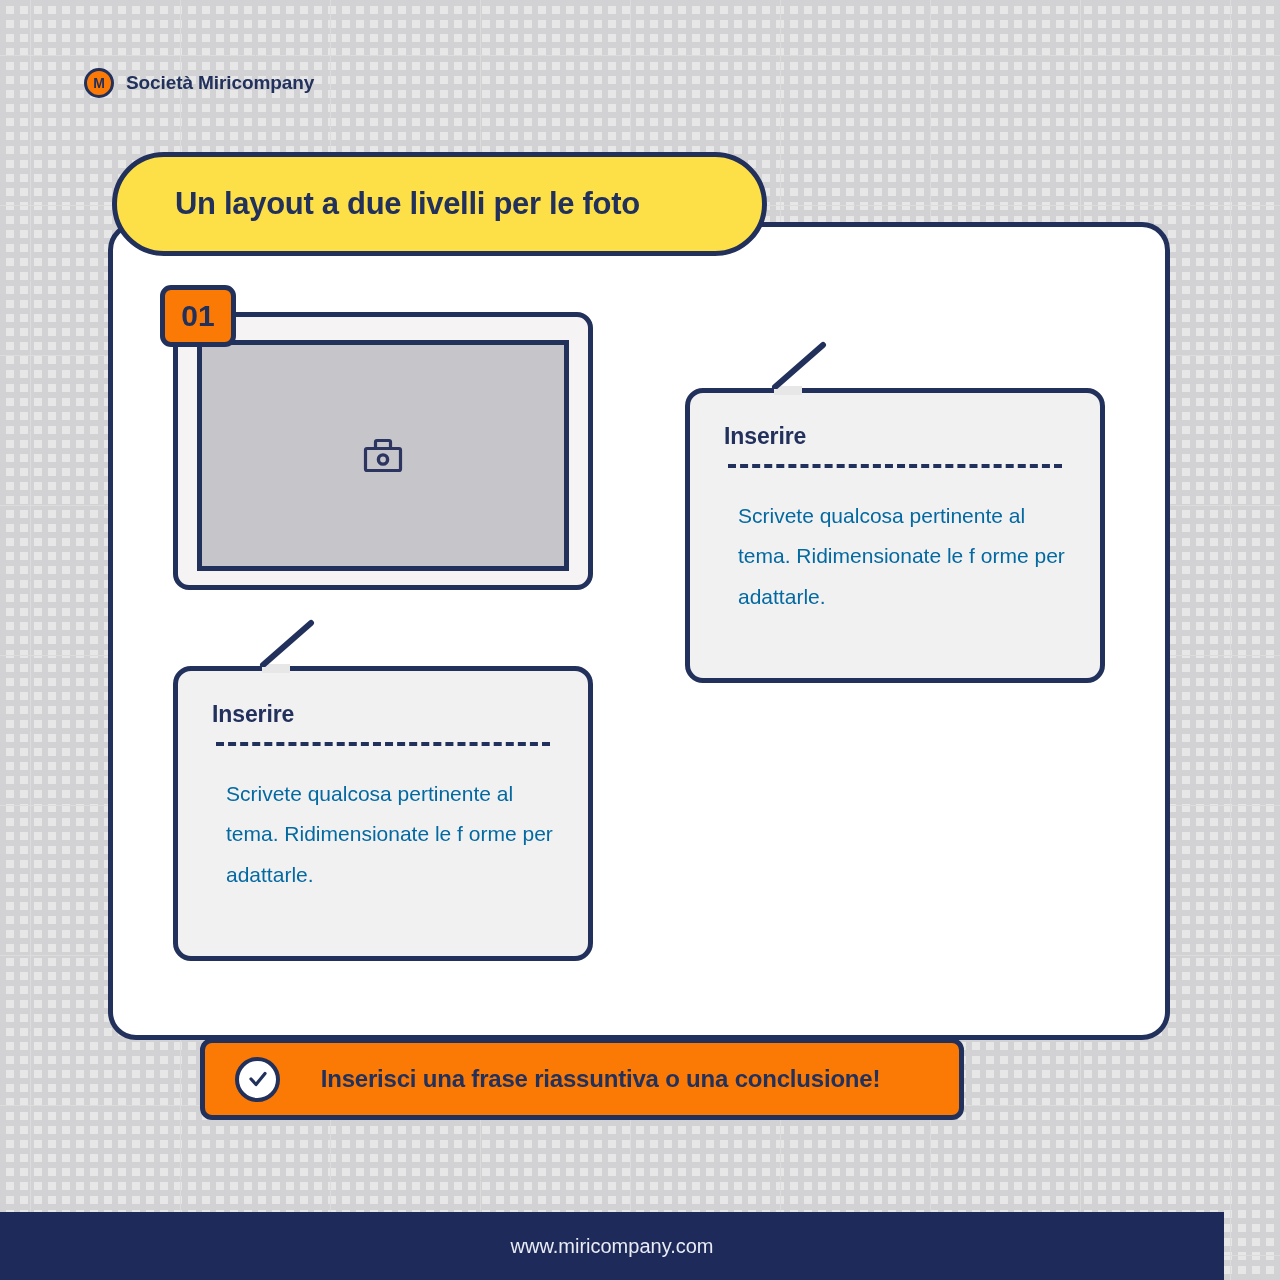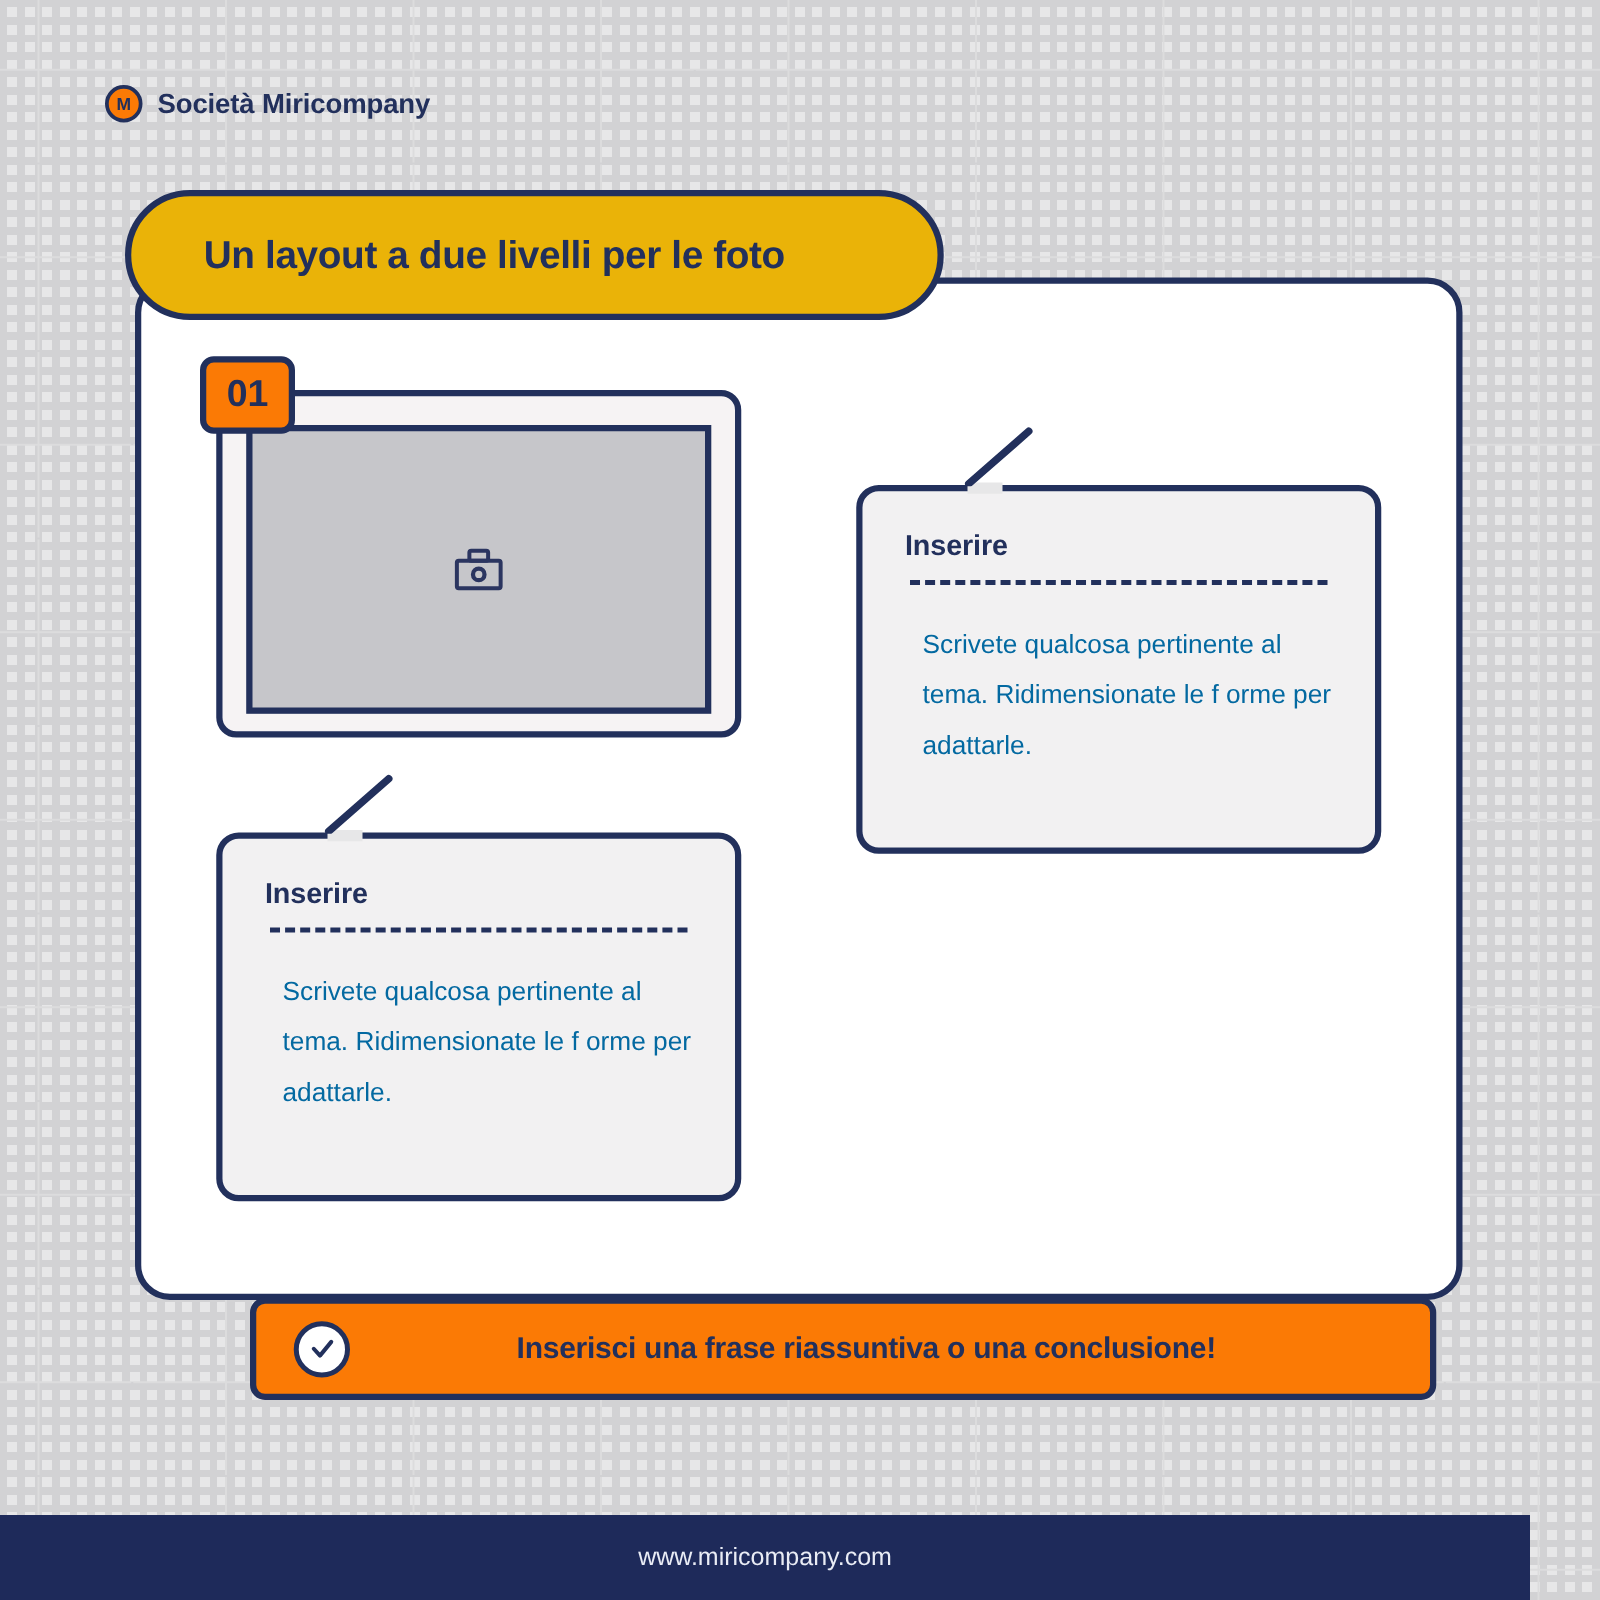--- a/index.html
+++ b/index.html
@@ -85,21 +85,21 @@
     border: 3.5px solid #22305c;
     display: flex;
     align-items: center;
     justify-content: center;
     font-size: 14px;
     font-weight: bold;
     color: #22305c;
     line-height: 1;
   }
   #brand .brand-name {
-    font-size: 22px;
+    font-size: 19px;
     font-weight: bold;
     color: #22305c;
     letter-spacing: -0.1px;
   }
 
   
   #main-card {
     position: absolute;
     left: 108px;
     top: 222px;
@@ -107,25 +107,25 @@
     height: 818px;
     background: #ffffff;
     border: 5px solid #22305c;
     border-radius: 28px;
     z-index: 2;
   }
 
   
   #title-banner {
     position: absolute;
-    left: 100px;
+    left: 112px;
     top: 152px;
     width: 655px;
     height: 104px;
-    background: #eab308;
+    background: #fde047;
     border: 5px solid #22305c;
     border-radius: 52px;
     display: flex;
     align-items: center;
     z-index: 5;
   }
   #title-banner .title-text {
     color: #22305c;
     font-size: 31px;
     font-weight: bold;
@@ -242,21 +242,21 @@
     color: #0369a1;
     padding-left: 14px;
     margin-top: 20px;
   }
 
   
   #bottom-banner {
     position: absolute;
     left: 200px;
     top: 1038px;
-    width: 949px;
+    width: 764px;
     height: 82px;
     background: #FB7A05;
     border: 5px solid #22305c;
     border-radius: 12px;
     display: flex;
     align-items: center;
     z-index: 5;
     gap: 32px;
   }
   #bottom-banner .check-circle {

